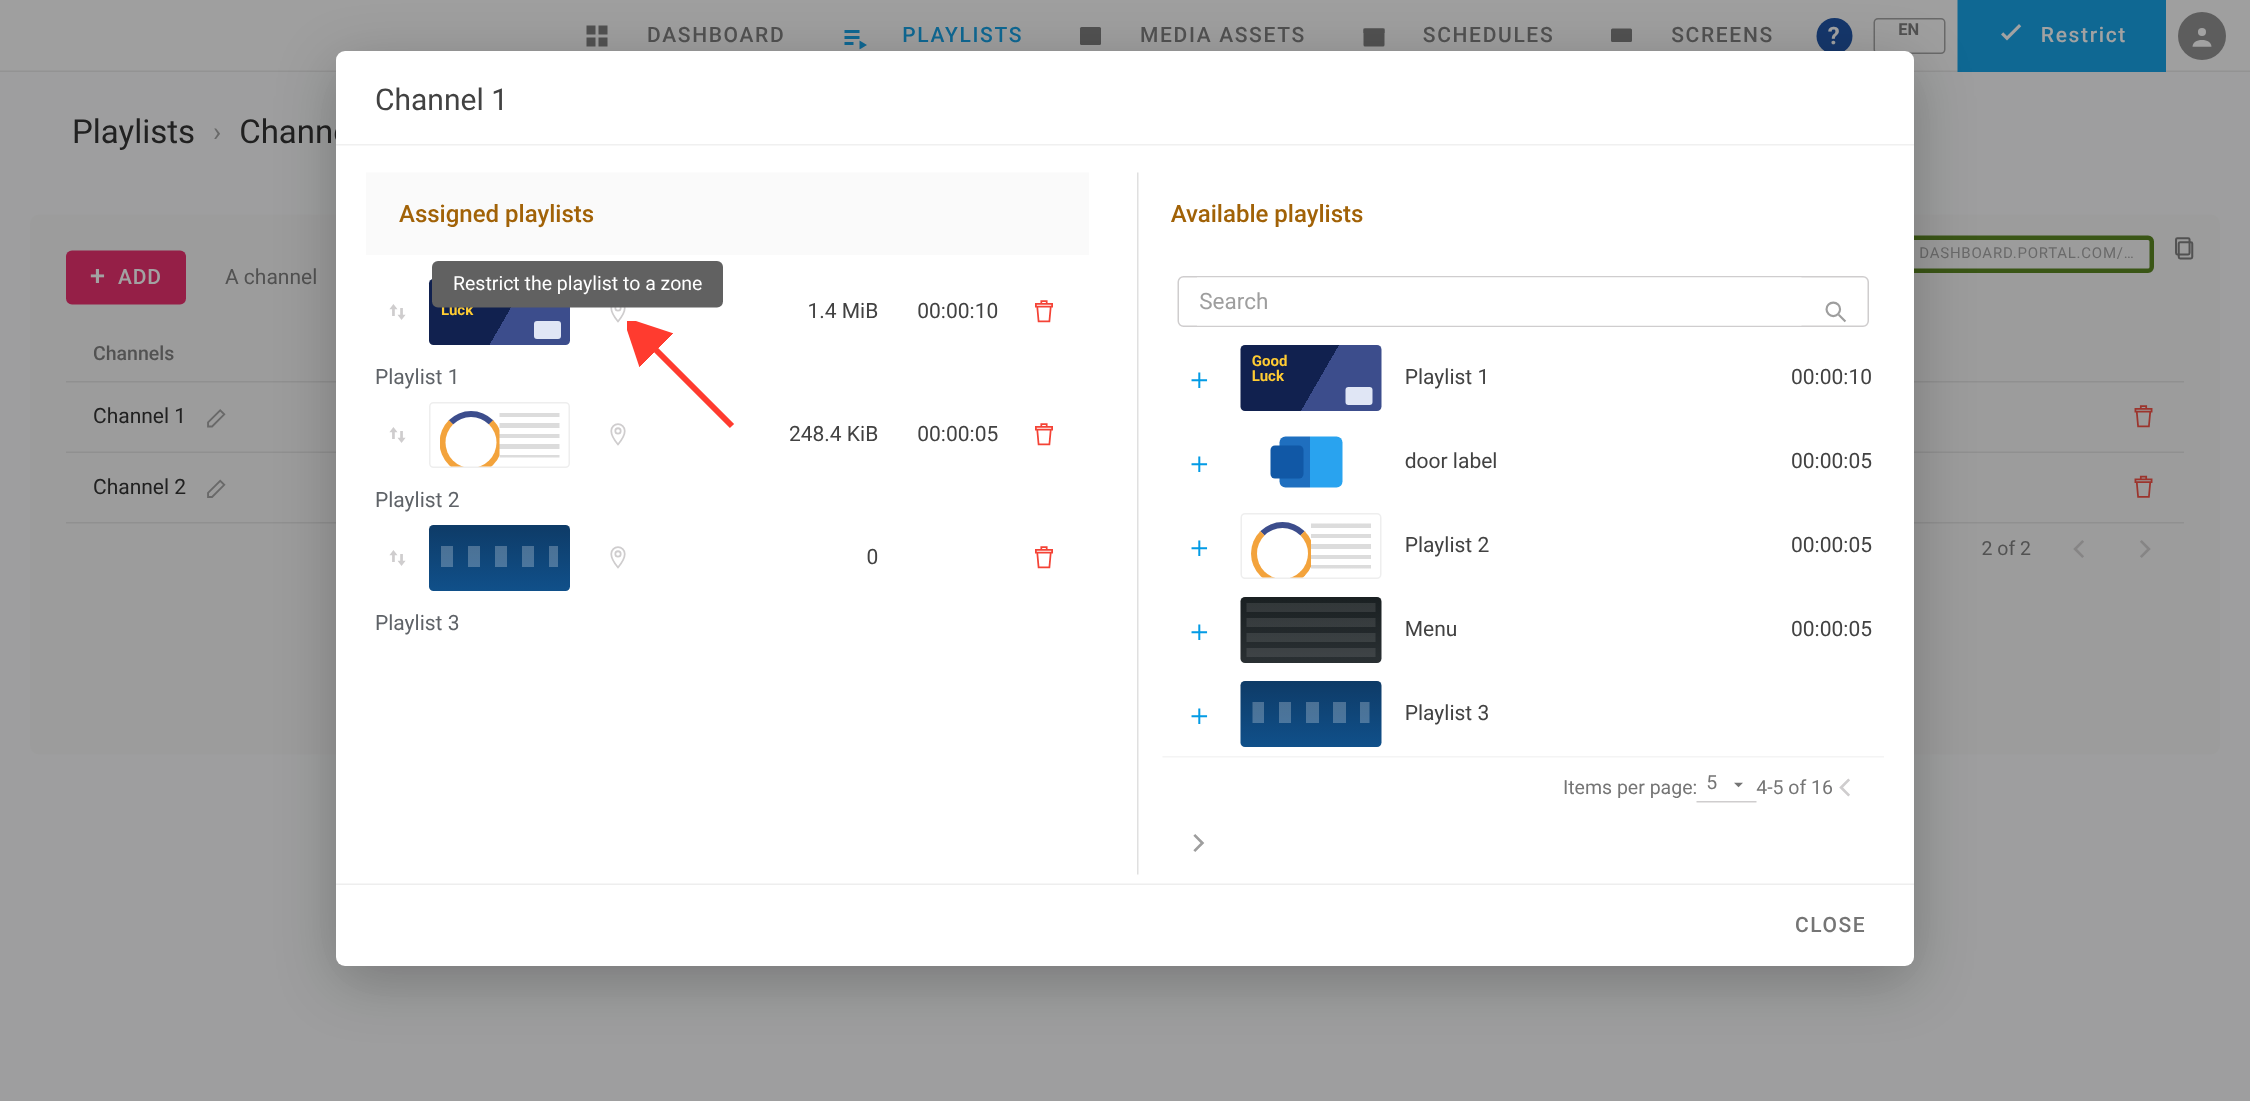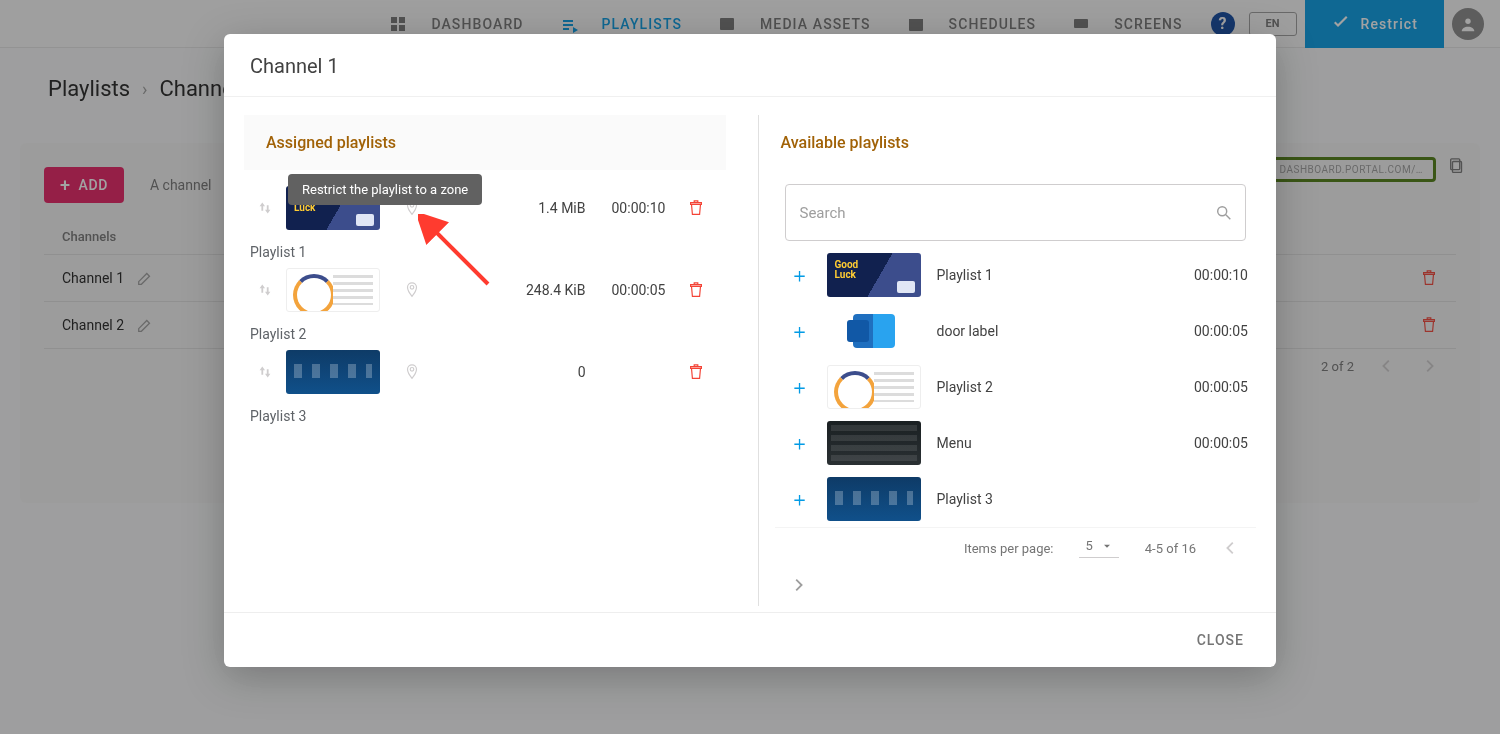--- a/index.html
+++ b/index.html
@@ -19,21 +19,21 @@
 }
 *{box-sizing:border-box;font-family:Roboto,Arial,sans-serif}
 html,body{margin:0;padding:0;width:1500px;height:734px;background:var(--bg);overflow:hidden;color:var(--grey-900)}
 
 .topnav{height:48px;background:var(--grey-50);display:flex;align-items:center;justify-content:flex-end;border-bottom:1px solid #e5e5e5;gap:8px;padding-right:16px}
 .nav-item{display:inline-flex;align-items:center;gap:24px;padding:0 14px;height:48px;color:var(--grey-500);font-size:14px;font-weight:500;letter-spacing:1.1px;text-transform:uppercase;cursor:pointer}
 .nav-item.active{color:var(--primary)}
 .nav-item svg{width:18px;height:18px;fill:currentColor}
 .nav-icon-btn{width:36px;height:36px;border-radius:18px;display:flex;align-items:center;justify-content:center;color:var(--grey-500);cursor:pointer}
 .help-circle{width:24px;height:24px;border-radius:12px;background:#0d47a1;color:#fff;display:flex;align-items:center;justify-content:center;font-weight:700}
-.lang-chip{width:48px;height:24px;border:1px solid var(--grey-400);border-radius:3px;display:flex;align-items:center;justify-content:center;font-size:11px;font-weight:700;color:var(--grey-500);position:relative}
+.lang-chip{width:48px;height:24px;border:1px solid var(--grey-400);border-radius:3px;display:flex;justify-content:center;font-size:11px;font-weight:700;color:var(--grey-500);position:relative}
 .lang-chip:after{content:"";position:absolute;bottom:-5px;left:6px;width:7px;height:7px;border-left:1px solid var(--grey-400);border-bottom:1px solid var(--grey-400);transform:rotate(-45deg);background:var(--grey-50)}
 .publish-btn{height:48px;background:var(--primary);color:#fff;display:flex;align-items:center;gap:10px;padding:0 26px;font-weight:500;letter-spacing:1.1px;font-size:14px;cursor:pointer}
 .publish-btn svg{width:20px;height:20px;fill:#fff}
 .avatar-btn{width:32px;height:32px;border-radius:16px;background:#888;color:#fff;display:flex;align-items:center;justify-content:center}
 
 .breadcrumb{padding:28px 48px 6px;display:flex;align-items:center;gap:12px;font-size:22px;color:var(--grey-900)}
 .breadcrumb .chev{color:var(--grey-400);font-size:18px}
 .page-panel{margin:36px 20px 0;background:var(--grey-100);border-radius:6px;padding:24px;min-height:360px;position:relative}
 .add-btn{display:inline-flex;align-items:center;gap:8px;background:var(--pink);color:#fff;border:none;border-radius:4px;padding:10px 16px;font-size:14px;font-weight:500;letter-spacing:.6px;cursor:pointer}
 .add-row{display:flex;align-items:center;gap:26px}
@@ -76,28 +76,28 @@
 .th-5 .oicon:before{content:"";position:absolute;left:-6px;top:6px;width:22px;height:22px;background:#1158a6;border-radius:3px}
 .as-row .loc{color:var(--grey-300);display:flex;justify-content:center}
 .as-row .size,.as-row .dur{font-size:14px;color:#424242;text-align:right}
 .as-row .del{color:var(--danger);display:flex;justify-content:center;cursor:pointer}
 .as-name{grid-column:2/5;font-size:14px;color:#5f6368;margin:6px 0 0 2px}
 .tooltip{position:absolute;left:40px;top:-4px;background:#616161;color:#fff;font-size:13px;padding:8px 14px;border-radius:4px;white-space:nowrap;z-index:5}
 .arrow-anno{position:absolute;left:170px;top:36px;width:80px;height:80px;z-index:4}
 .arrow-anno svg{width:100%;height:100%}
 
 .search-wrap{padding:14px 10px 6px}
-.search-box{height:57px;border:1px solid var(--grey-300);border-radius:4px;display:flex;align-items:center;padding:0 12px;gap:14px;color:var(--grey-400)}
+.search-box{height:34px;border:1px solid var(--grey-300);border-radius:4px;display:flex;align-items:flex-end;padding:0 12px;gap:14px;color:var(--grey-400)}
 .search-box input{flex:1;border:none;height:100%;font-size:15px;outline:none;color:#424242}
 .search-box input::placeholder{color:var(--grey-400)}
 .av-row{display:grid;grid-template-columns:34px 100px 1fr 80px;align-items:center;gap:10px;padding:6px 8px}
 .av-row .addic{color:var(--primary);display:flex;justify-content:center;cursor:pointer;font-size:20px;font-weight:300}
 .av-row .name{font-size:14px;color:#424242}
 .av-row .dur{font-size:14px;color:#424242;text-align:right}
-.av-paging{display:flex;align-items:center;justify-content:flex-end;gap:26px;padding:10px 16px;color:var(--grey-500);font-size:13px;border-top:1px solid #f4f4f4}
+.av-paging{display:flex;align-items:center;justify-content:flex-end;padding:10px 16px;color:var(--grey-500);font-size:13px;border-top:1px solid #f4f4f4}
 .av-paging .sel{display:flex;align-items:center;gap:8px;border-bottom:1px solid var(--grey-300);padding:0 6px 4px}
 .av-paging .chev{color:var(--grey-300);width:18px;height:18px}
 .more-row{padding:8px 14px;color:var(--grey-400)}
 .modal-foot{border-top:1px solid #eee;padding:18px 26px;display:flex;justify-content:flex-end}
 .close-btn{background:none;border:none;color:var(--grey-500);letter-spacing:1px;font-size:14px;font-weight:500;cursor:pointer}
 svg.icon{width:18px;height:18px;fill:currentColor}
 </style>
 </head>
 <body>
 

